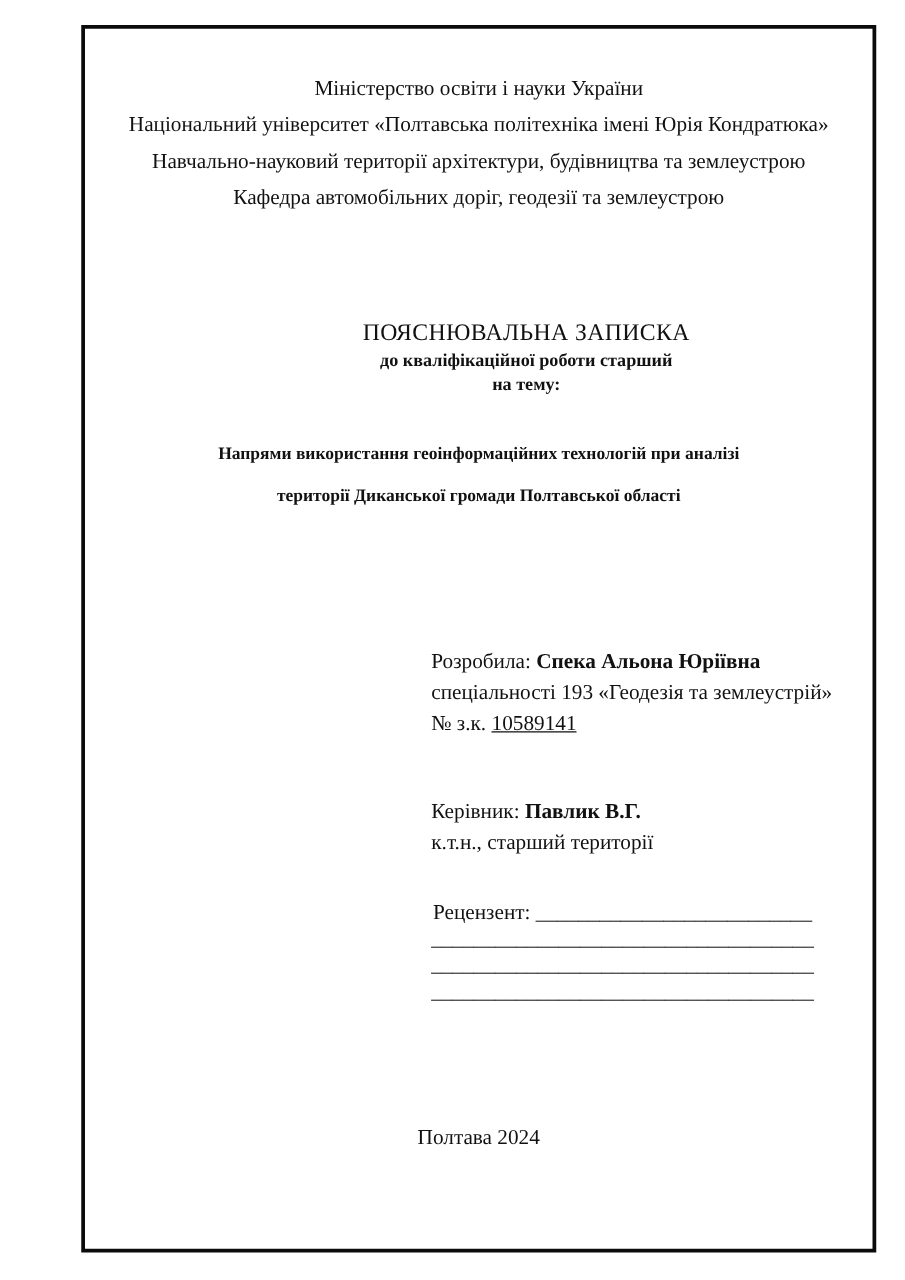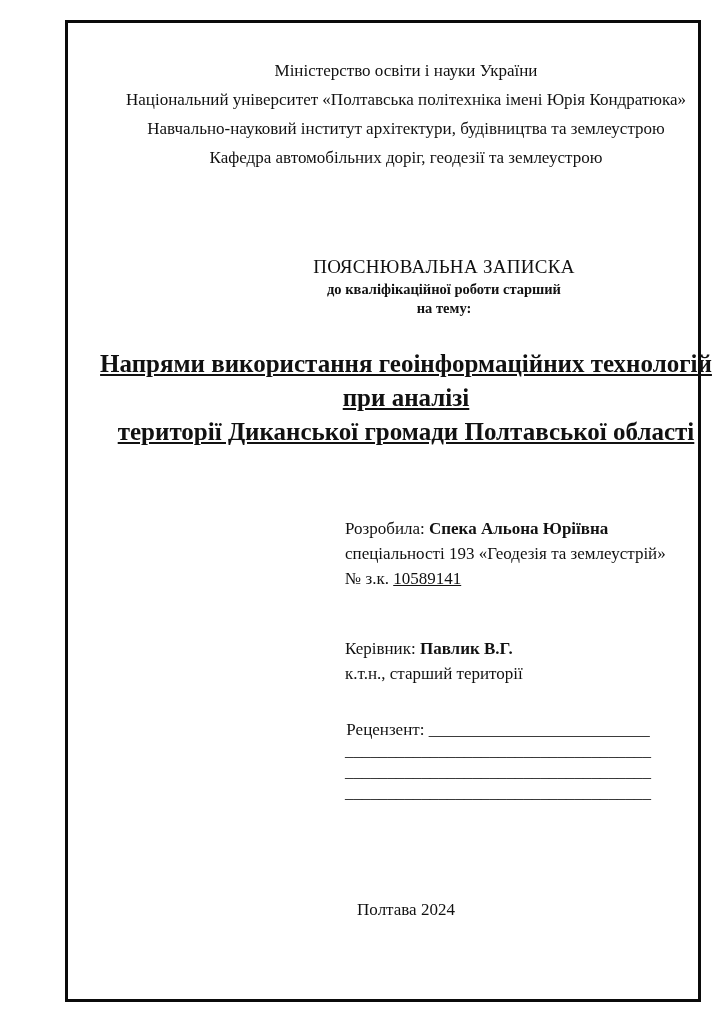--- a/index.html
+++ b/index.html
@@ -23,21 +23,20 @@
     width: 636px;
     height: 982px;
     border: 3px solid #0b0b0b;
     box-sizing: border-box;
   }
   .centered {
     position: absolute;
     left: 65px;
     width: 636px;
     text-align: center;
-    padding-left: 23px;
   }
   .org-block {
     top: 56px;
     font-size: 17px;
     line-height: 29px;
   }
   .doctype-block {
     top: 254px;
     margin-left: 38px;
   }
@@ -46,24 +45,23 @@
     line-height: 26px;
     letter-spacing: 0.3px;
   }
   .doctype-sub {
     font-size: 14.5px;
     line-height: 19px;
     font-weight: bold;
   }
   .topic-block {
     top: 347px;
-    font-size: 25px;
+    font-size: 14px;
     line-height: 34px;
     font-weight: bold;
-    text-decoration: underline;
   }
   .leftcol {
     position: absolute;
     left: 345px;
     font-size: 17px;
   }
   .author-block {
     top: 516px;
     line-height: 25px;
   }
@@ -91,21 +89,21 @@
 </head>
 <body>
 
 <div class="page">
 
   <div class="frame"></div>
 
   <div class="centered org-block">
     <div>Міністерство освіти і науки України</div>
     <div>Національний університет «Полтавська політехніка імені Юрія Кондратюка»</div>
-    <div>Навчально-науковий інститут архітектури, будівництва та землеустрою</div>
+    <div>Навчально-науковий території архітектури, будівництва та землеустрою</div>
     <div>Кафедра автомобільних доріг, геодезії та землеустрою</div>
   </div>
 
   <div class="centered doctype-block">
     <div class="doctype-main">ПОЯСНЮВАЛЬНА ЗАПИСКА</div>
     <div class="doctype-sub">до кваліфікаційної роботи старший</div>
     <div class="doctype-sub">на тему:</div>
   </div>
 
   <div class="centered topic-block">

